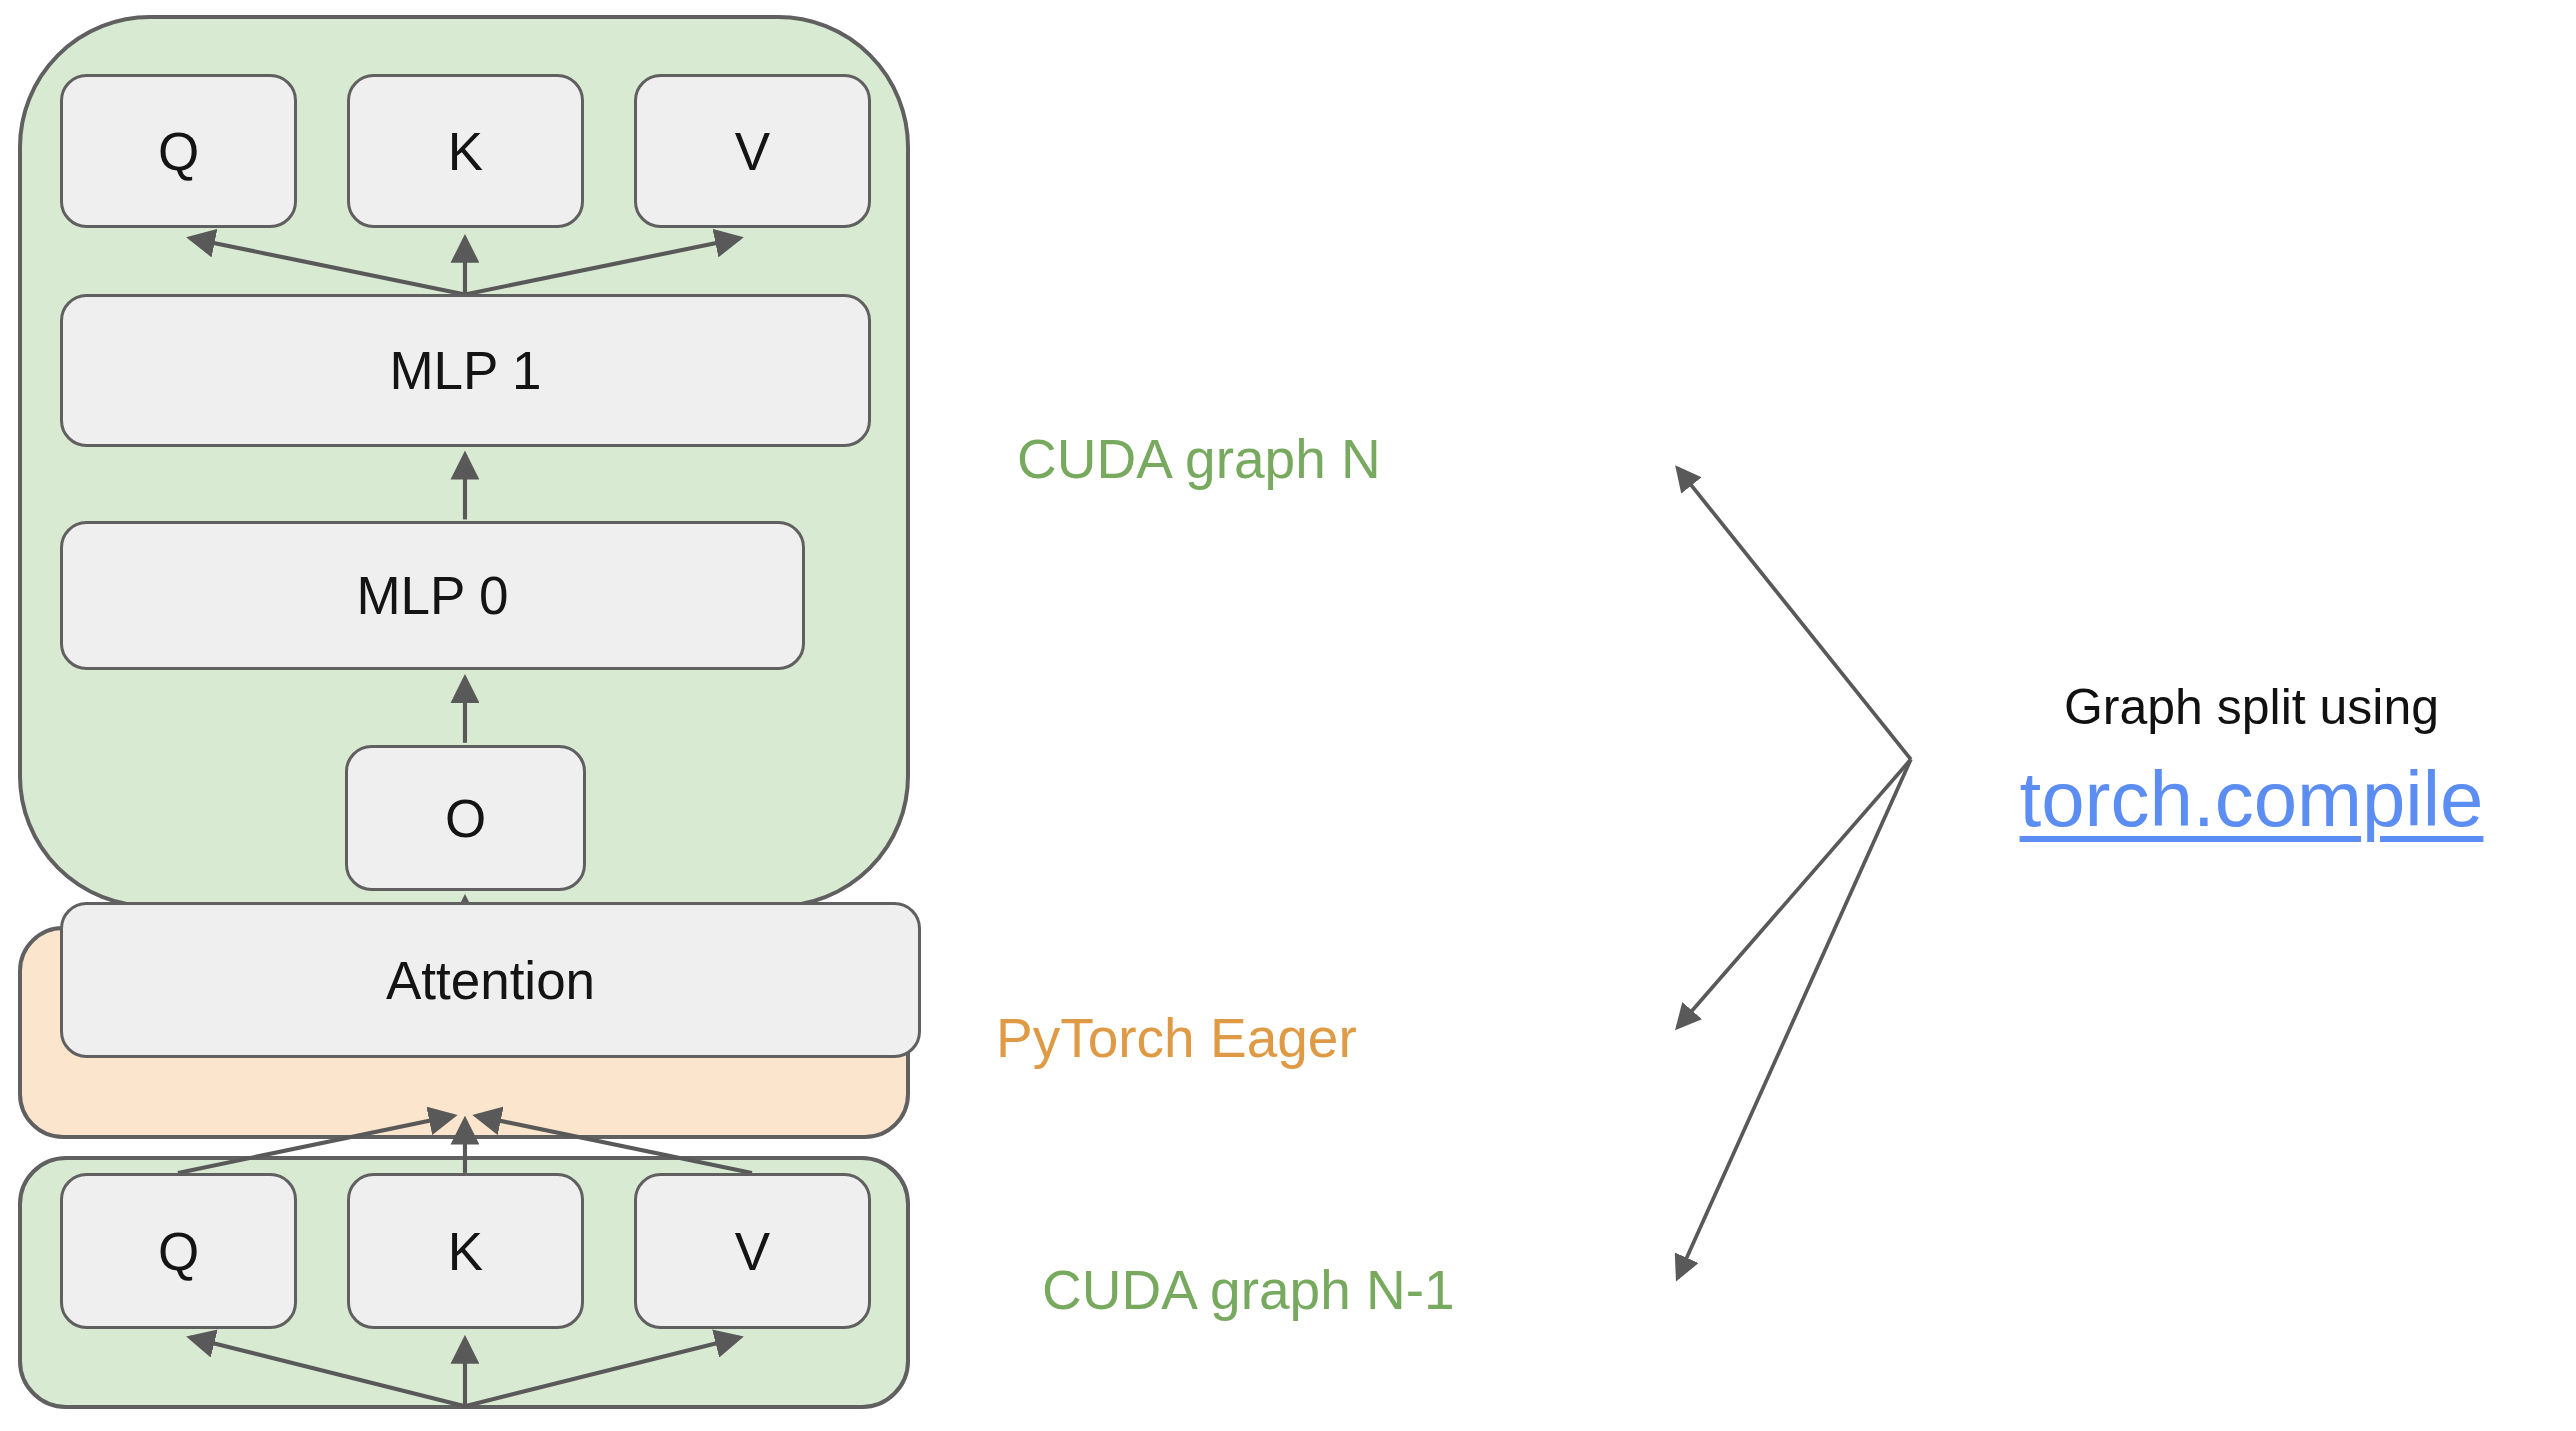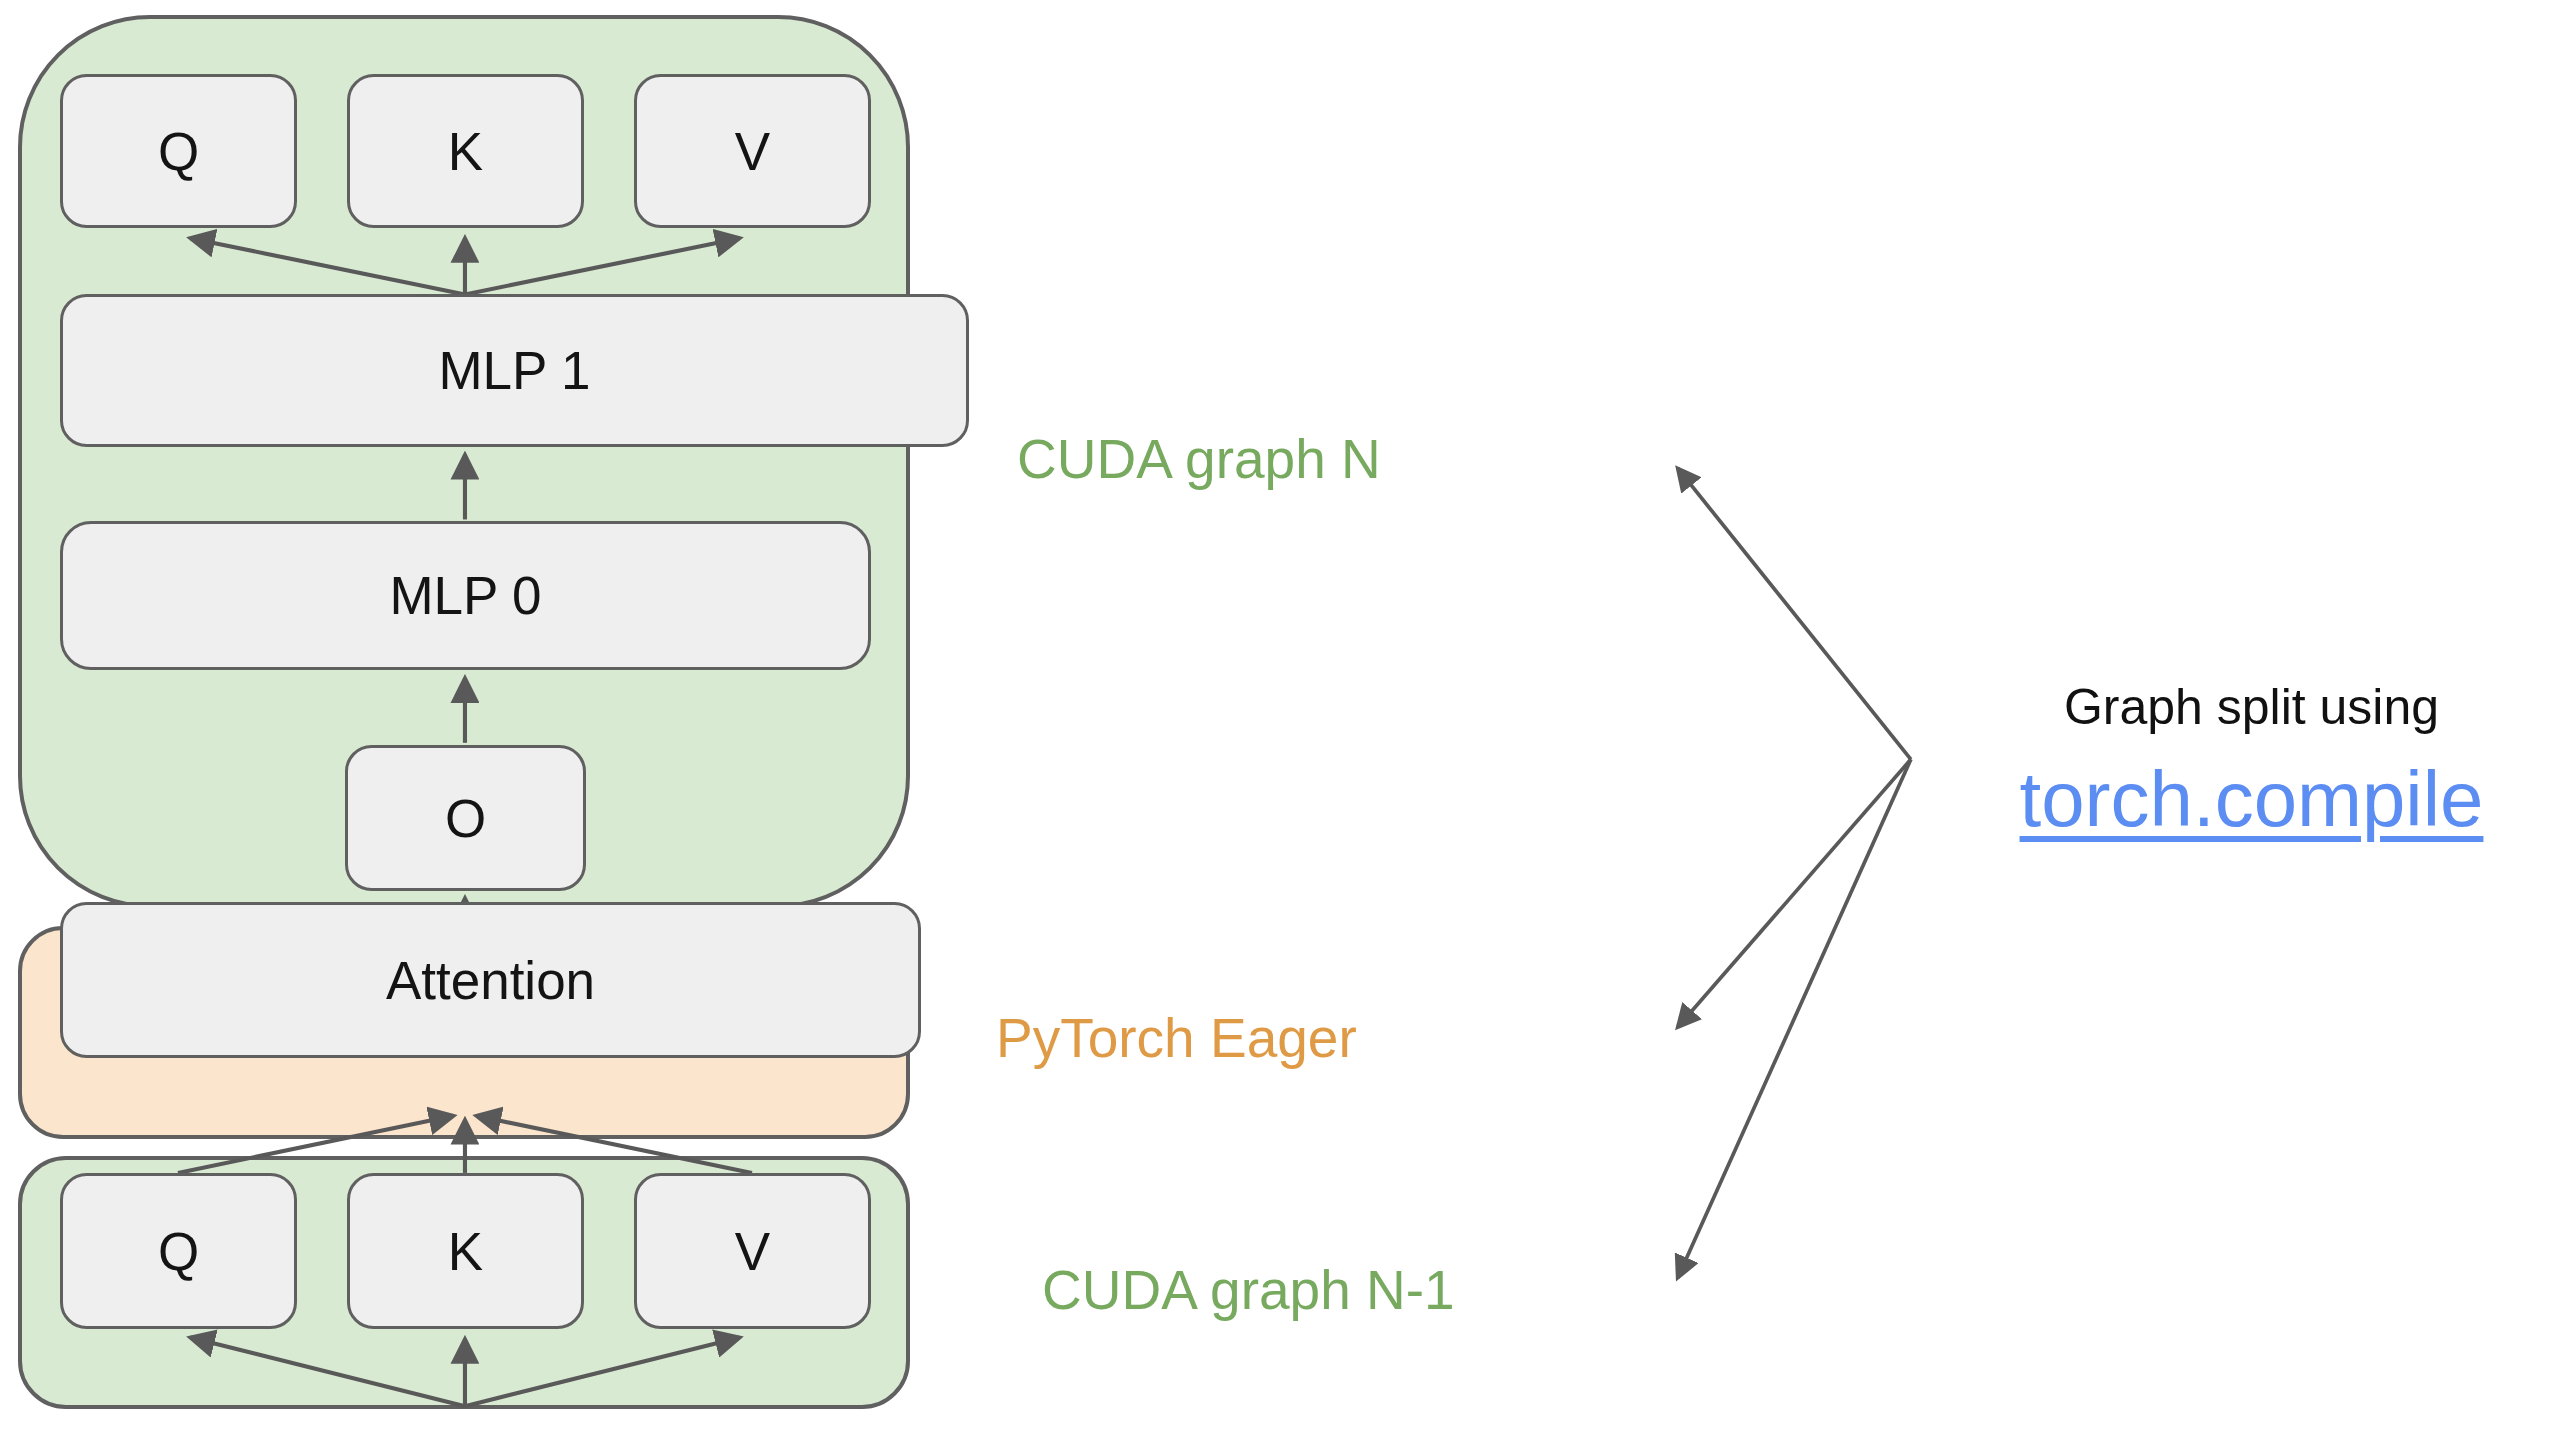--- a/index.html
+++ b/index.html
@@ -65,24 +65,24 @@
 
   <div class="node" style="left:60px;top:74px;width:237px;height:154px;">
     <span>Q</span>
   </div>
   <div class="node" style="left:347px;top:74px;width:237px;height:154px;">
     <span>K</span>
   </div>
   <div class="node" style="left:634px;top:74px;width:237px;height:154px;">
     <span>V</span>
   </div>
-  <div class="node" style="left:60px;top:294px;width:909px;height:153px;">
+  <div class="node" style="left:60px;top:294px;width:811px;height:153px;">
     <span>MLP 1</span>
   </div>
-  <div class="node" style="left:60px;top:521px;width:811px;height:149px;border-radius:31px;">
+  <div class="node" style="left:60px;top:521px;width:745px;height:149px;">
     <span>MLP 0</span>
   </div>
   <div class="node" style="left:345px;top:745px;width:241px;height:146px;">
     <span>O</span>
   </div>
 
   <div class="node" style="left:60px;top:902px;width:861px;height:156px;">
     <span>Attention</span>
   </div>
 

